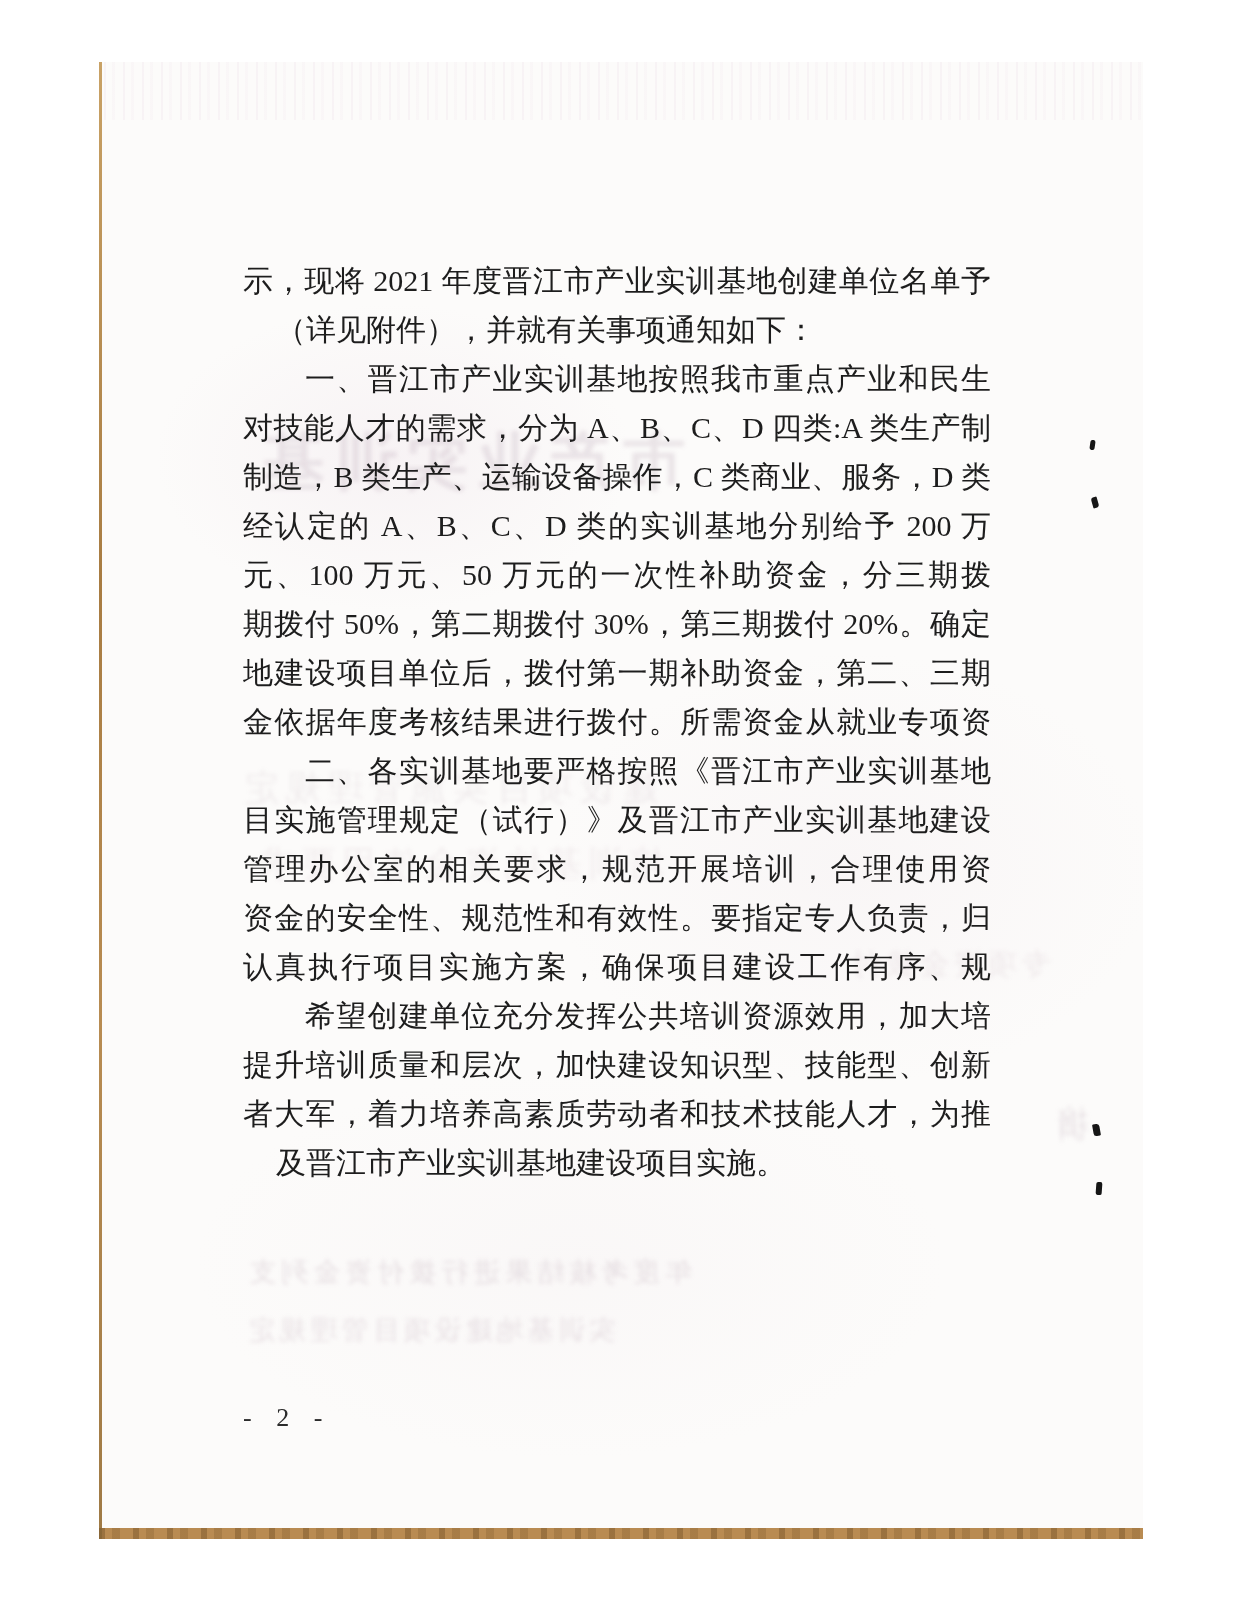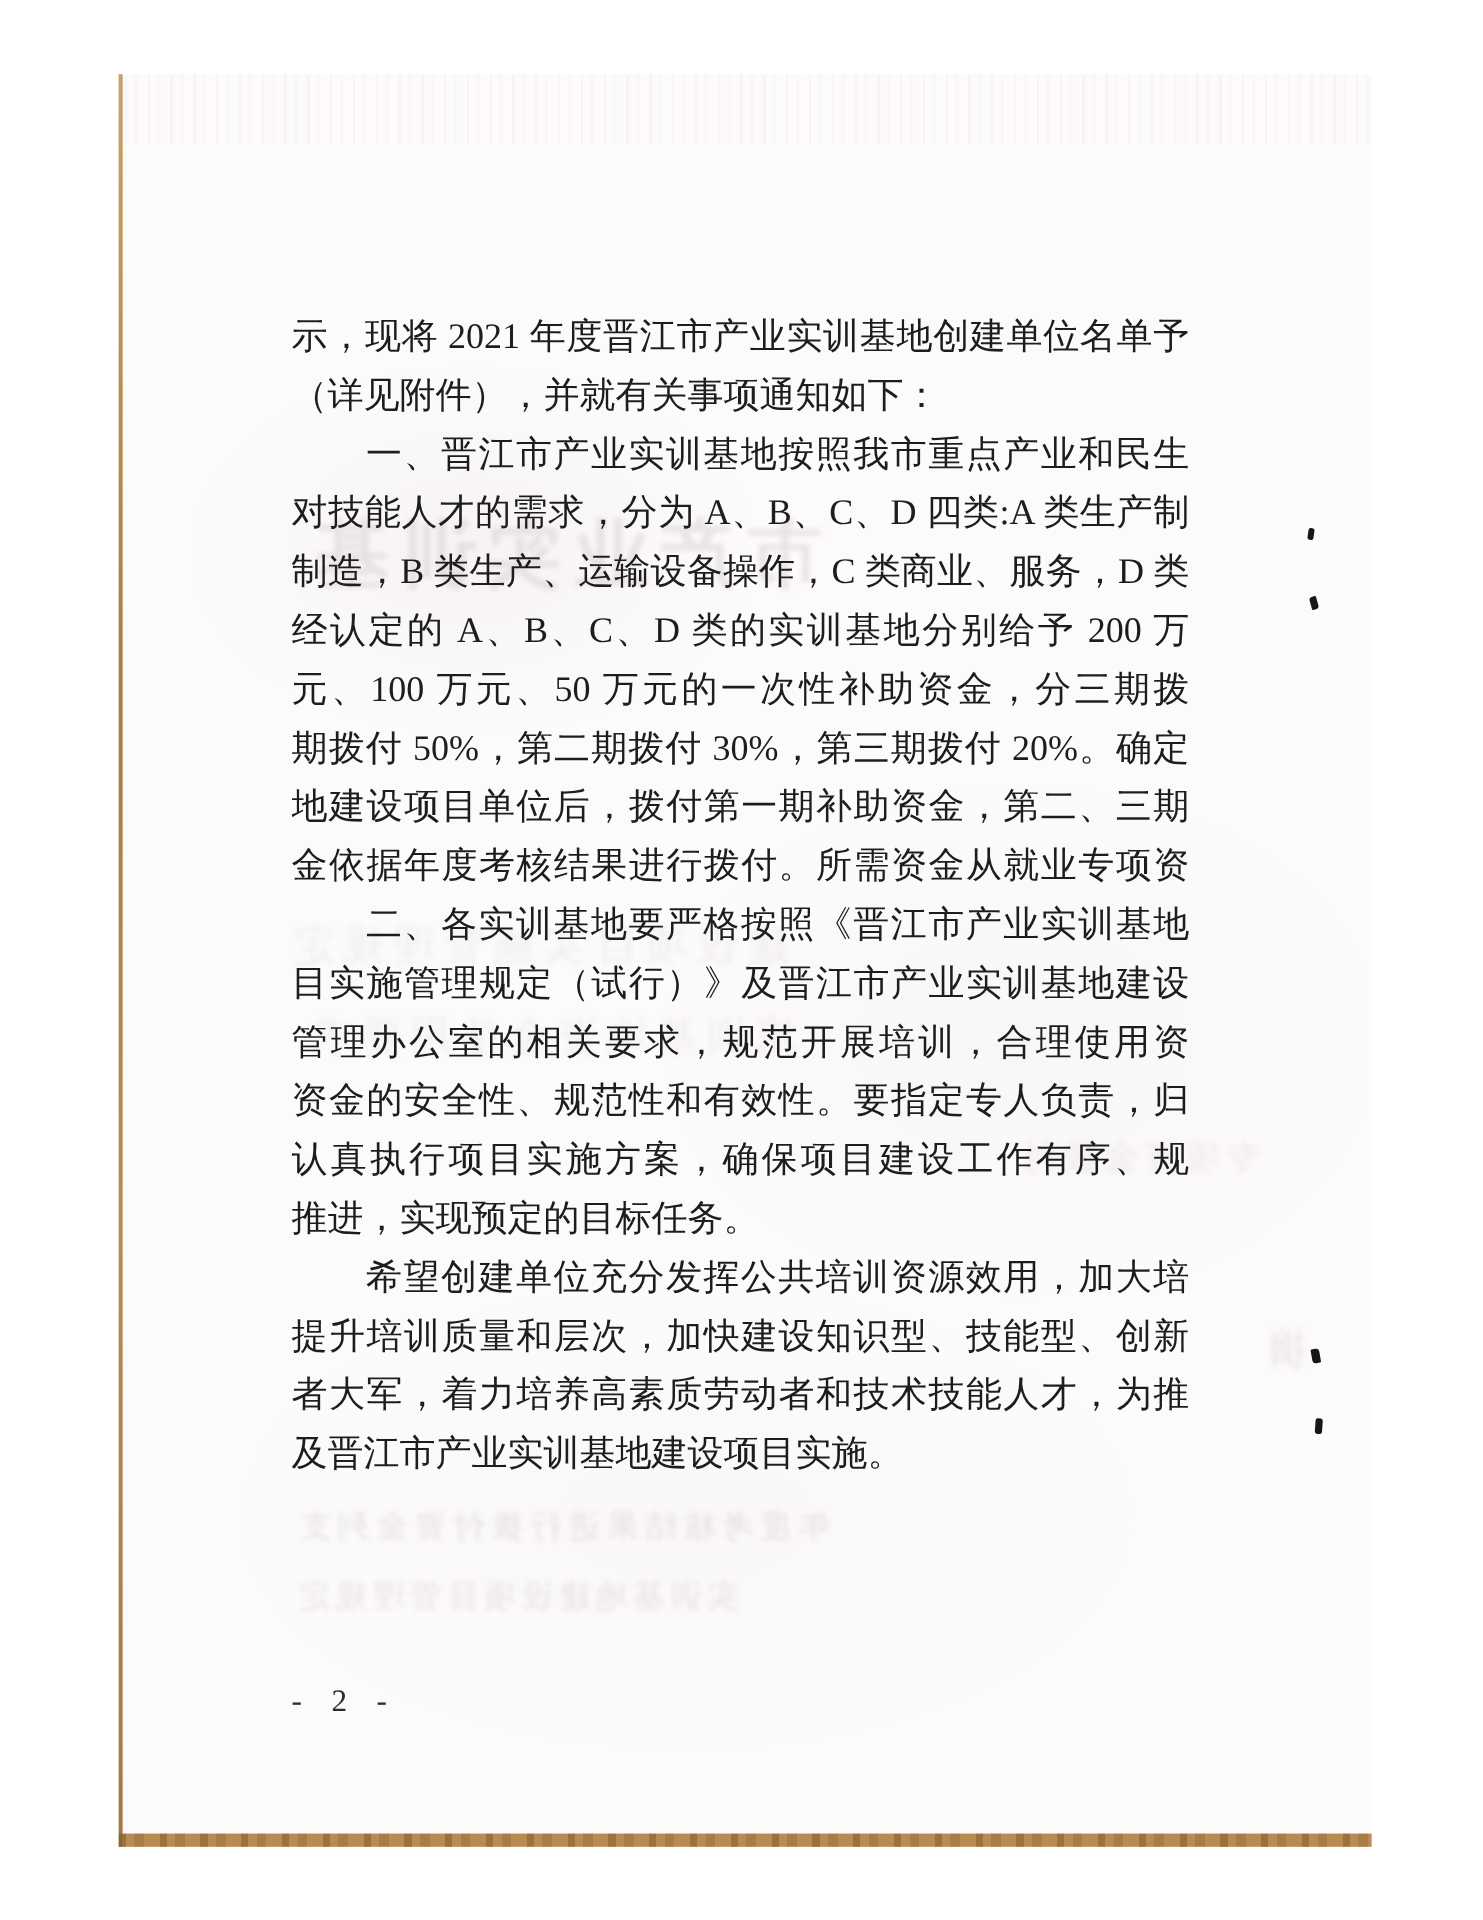--- a/index.html
+++ b/index.html
@@ -38,21 +38,21 @@
       rgba(236,222,232,0.55) 0 2px, rgba(0,0,0,0) 2px 8px,
       rgba(241,229,237,0.40) 8px 11px, rgba(0,0,0,0) 11px 19px);
     opacity:.5;pointer-events:none;
   }
   
   .text-block{
     position:absolute;left:141px;top:194px;width:748px;z-index:2;
     font-size:30px;line-height:49px;color:#1d1d1d;
   }
   .line{height:49px;overflow:hidden;text-align:justify;text-align-last:justify;}
-  .line.nojust{text-align:left;text-align-last:left;}
+  .line.nojust{text-align:left;text-align-last:left;margin-left:33px;}
   .line.indent{padding-left:62px;}
   .page-number{
     position:absolute;left:141px;top:1341px;z-index:2;
     font-size:26px;letter-spacing:9px;color:#2b2b2b;
   }
   
   .bleed{
     position:absolute;z-index:1;pointer-events:none;white-space:nowrap;
     transform:scaleX(-1);filter:blur(2px);
     color:rgba(156,122,144,0.15);
@@ -95,21 +95,20 @@
       <div class="line">经认定的 A、B、C、D 类的实训基地分别给予 200 万元、150 万</div>
       <div class="line">元、100 万元、50 万元的一次性补助资金，分三期拨付，第一</div>
       <div class="line">期拨付 50%，第二期拨付 30%，第三期拨付 20%。确定为实训基</div>
       <div class="line">地建设项目单位后，拨付第一期补助资金，第二、三期补助资</div>
       <div class="line">金依据年度考核结果进行拨付。所需资金从就业专项资金列支。</div>
       <div class="line indent">二、各实训基地要严格按照《晋江市产业实训基地建设项</div>
       <div class="line">目实施管理规定（试行）》及晋江市产业实训基地建设项目实施</div>
       <div class="line">管理办公室的相关要求，规范开展培训，合理使用资金，确保</div>
       <div class="line">资金的安全性、规范性和有效性。要指定专人负责，归类建档，</div>
       <div class="line">认真执行项目实施方案，确保项目建设工作有序、规范、高效</div>
-      <div class="line nojust">推进，实现预定的目标任务。</div>
       <div class="line indent">希望创建单位充分发挥公共培训资源效用，加大培训力度，</div>
       <div class="line">提升培训质量和层次，加快建设知识型、技能型、创新型劳动</div>
       <div class="line">者大军，着力培养高素质劳动者和技术技能人才，为推动我市</div>
       <div class="line nojust">及晋江市产业实训基地建设项目实施。</div>
     </div>
 
   <div class="page-number">- 2 -</div>
 
   <div class="speck" id="speck-1"></div>
   <div class="speck" id="speck-2"></div>

